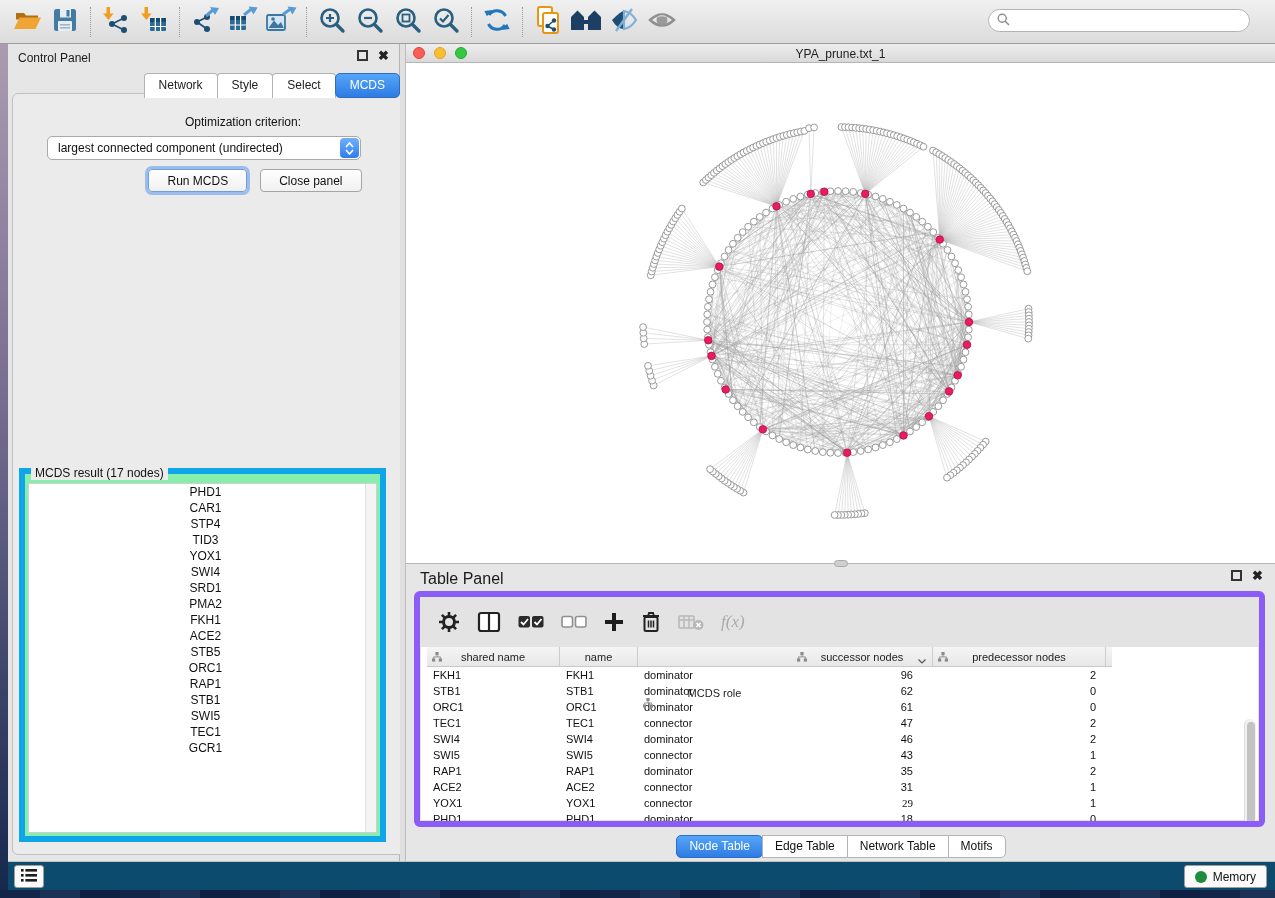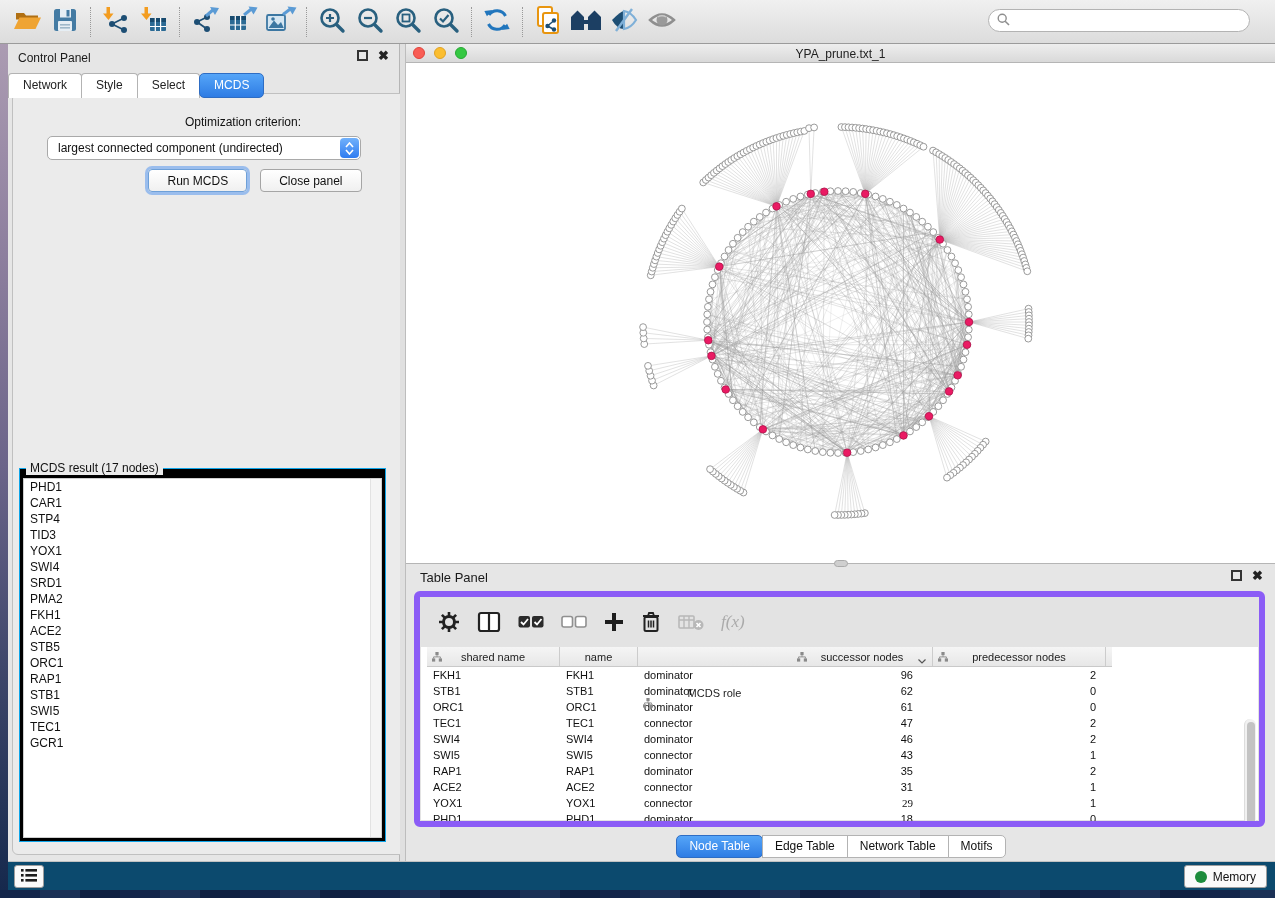--- a/index.html
+++ b/index.html
@@ -23,39 +23,39 @@
   .search-wrap input { border:none; outline:none; flex:1; height:18px; font-size:12px; background:transparent; font-family:"Liberation Sans",sans-serif; }
 
   
   .control-panel { position:absolute; left:8px; top:44px; width:392px; height:817px; background:#e6e6e6; border-right:1px solid #b5b5b5; }
   .panel-head { position:relative; height:26px; }
   .panel-title { position:absolute; left:10px; top:7px; font-size:12px; color:#1a1a1a; }
   .win-ctrls { position:absolute; right:10px; top:6px; display:flex; gap:10px; align-items:center; }
   .wc-float { width:11px; height:11px; border:2px solid #333; background:transparent; }
   .wc-close { font-size:13px; font-weight:bold; color:#222; line-height:11px; }
 
-  .tabbar { position:absolute; left:0; top:29px; width:100%; display:flex; justify-content:flex-start; z-index:3; }
+  .tabbar { position:absolute; left:0; top:29px; width:100%; display:flex; justify-content:flex-end; z-index:3; }
   .tab { font-size:12px; color:#222; background:#fff; border:1px solid #b3b3b3; border-bottom:none;
     padding:4px 14px 5px; border-radius:4px 4px 0 0; margin-right:-1px; }
   .tab.active { background:linear-gradient(#55a5f8,#2e7ce4); color:#fff; border:1px solid #2e6dc4; border-radius:5px; padding:4px 14px 5px; }
 
   .cp-content { position:absolute; left:4px; top:49px; width:462px; height:762px; background:#ebebeb;
     border:1px solid #c0c0c0; border-radius:6px; }
   .opt-label { position:absolute; top:21px; width:100%; text-align:center; font-size:12px; color:#111; }
   .criterion { position:absolute; left:34px; top:42px; width:314px; height:24px; background:#fff;
     border:1px solid #a9a9a9; border-radius:5px; display:flex; align-items:center; }
   .criterion-text { font-size:12px; color:#111; padding-left:10px; flex:1; }
   .stepper { width:19px; height:20px; margin-right:1px; border-radius:4px;
     background:linear-gradient(#71b1fb,#2f7cf1); display:flex; flex-direction:column; align-items:center; justify-content:center; gap:1px; }
   .btn-row { position:absolute; top:75px; width:100%; display:flex; justify-content:center; gap:13px; }
   .mac-btn { height:23px; background:linear-gradient(#ffffff,#f0f0f0); border:1px solid #a5a5a5; border-radius:4px;
     font-size:12px; color:#111; padding:0 18px; display:flex; align-items:center; font-family:"Liberation Sans",sans-serif; }
   .mac-btn.focused { box-shadow:0 0 0 3px rgba(110,165,238,.65); border-color:#6ea0d8;margin-left:24px; }
 
-  .mcds-group { position:absolute; left:6px; top:374px; width:367px; height:374px; border:1px solid #0ea5e9; background:#000000; }
+  .mcds-group { position:absolute; left:6px; top:374px; width:367px; height:374px; border:6px solid #0ea5e9; background:#86efac;text-align:center; }
   .mcds-legend { position:absolute; top:-8px; left:6px; font-size:12px; color:#111; background:#ebebeb; padding:0 4px; }
   .mcds-list { position:absolute; left:3px; top:9px; right:3px; bottom:3px; background:#fff; border:1px solid #cfcfcf; overflow:hidden; }
   .mcds-item { font-size:12px; color:#111; line-height:16px; padding-left:6px; }
   .mcds-scroll { position:absolute; right:0; top:0; bottom:0; width:11px; background:#f4f4f4; border-left:1px solid #e2e2e2; }
 
   
   .vsplit { position:absolute; left:400px; top:44px; width:6px; height:817px; background:#e0e0e0; border-right:1px solid #bdbdbd; }
 
   
   .net-window { position:absolute; left:406px; top:44px; width:869px; height:519px; }
@@ -64,21 +64,21 @@
   .light { width:12px; height:12px; border-radius:50%; }
   .light.red { background:#f95d55; border:1px solid #e0443c; }
   .light.yellow { background:#fbbe30; border:1px solid #e0a224; }
   .light.green { background:#35c843; border:1px solid #27a834; }
   .net-title { position:absolute; left:0; right:0; top:3px; text-align:center; font-size:12px; color:#222; }
   .net-canvas { position:relative; width:869px; height:500px; background:#fff; }
 
   
   .table-panel { position:absolute; left:406px; top:563px; width:869px; height:298px; background:#e6e6e6; border-top:1px solid #b5b5b5; }
   .tp-handle { position:absolute; left:50%; top:-4px; width:14px; height:7px; margin-left:-7px; background:#cfcfcf; border:1px solid #aaa; border-radius:4px; }
-  .tp-title { position:absolute; left:14px; top:6px; font-size:13px; color:#1a1a1a; }
+  .tp-title { position:absolute; left:14px; top:6px; font-size:16px; color:#1a1a1a; }
   .tp-ctrls { position:absolute; right:12px; top:6px; display:flex; gap:10px; align-items:center; }
   .tp-content { position:absolute; left:8px; top:27px; width:851px; height:236px; background:#e3e3e3; border:6px solid #8b5cf6; border-radius:6px; overflow:hidden; }
   .tp-toolbar { position:relative; height:50px; display:flex; align-items:center; gap:17px; padding-left:18px; }
   .tp-toolbar .ticon { display:flex; align-items:center; justify-content:center; }
   .fx-label { font-family:"Liberation Serif", serif; font-style:italic; font-size:17px; color:#aaa; }
   .tp-table { position:absolute; left:1px; top:50px; right:1px; bottom:1px; background:#fff; }
   .thead { position:relative; height:20px; width:685px; background:linear-gradient(#f5f5f5,#e7e7e7); border-bottom:1px solid #c9c9c9; display:flex; margin-left:6px; }
   .th { position:relative; display:flex; align-items:center; justify-content:center; font-size:11px; color:#222; border-right:1px solid #cccccc; }
   .th .hier { position:absolute; left:5px; top:5px; }
   .th .sort { position:absolute; right:6px; top:7px; }

